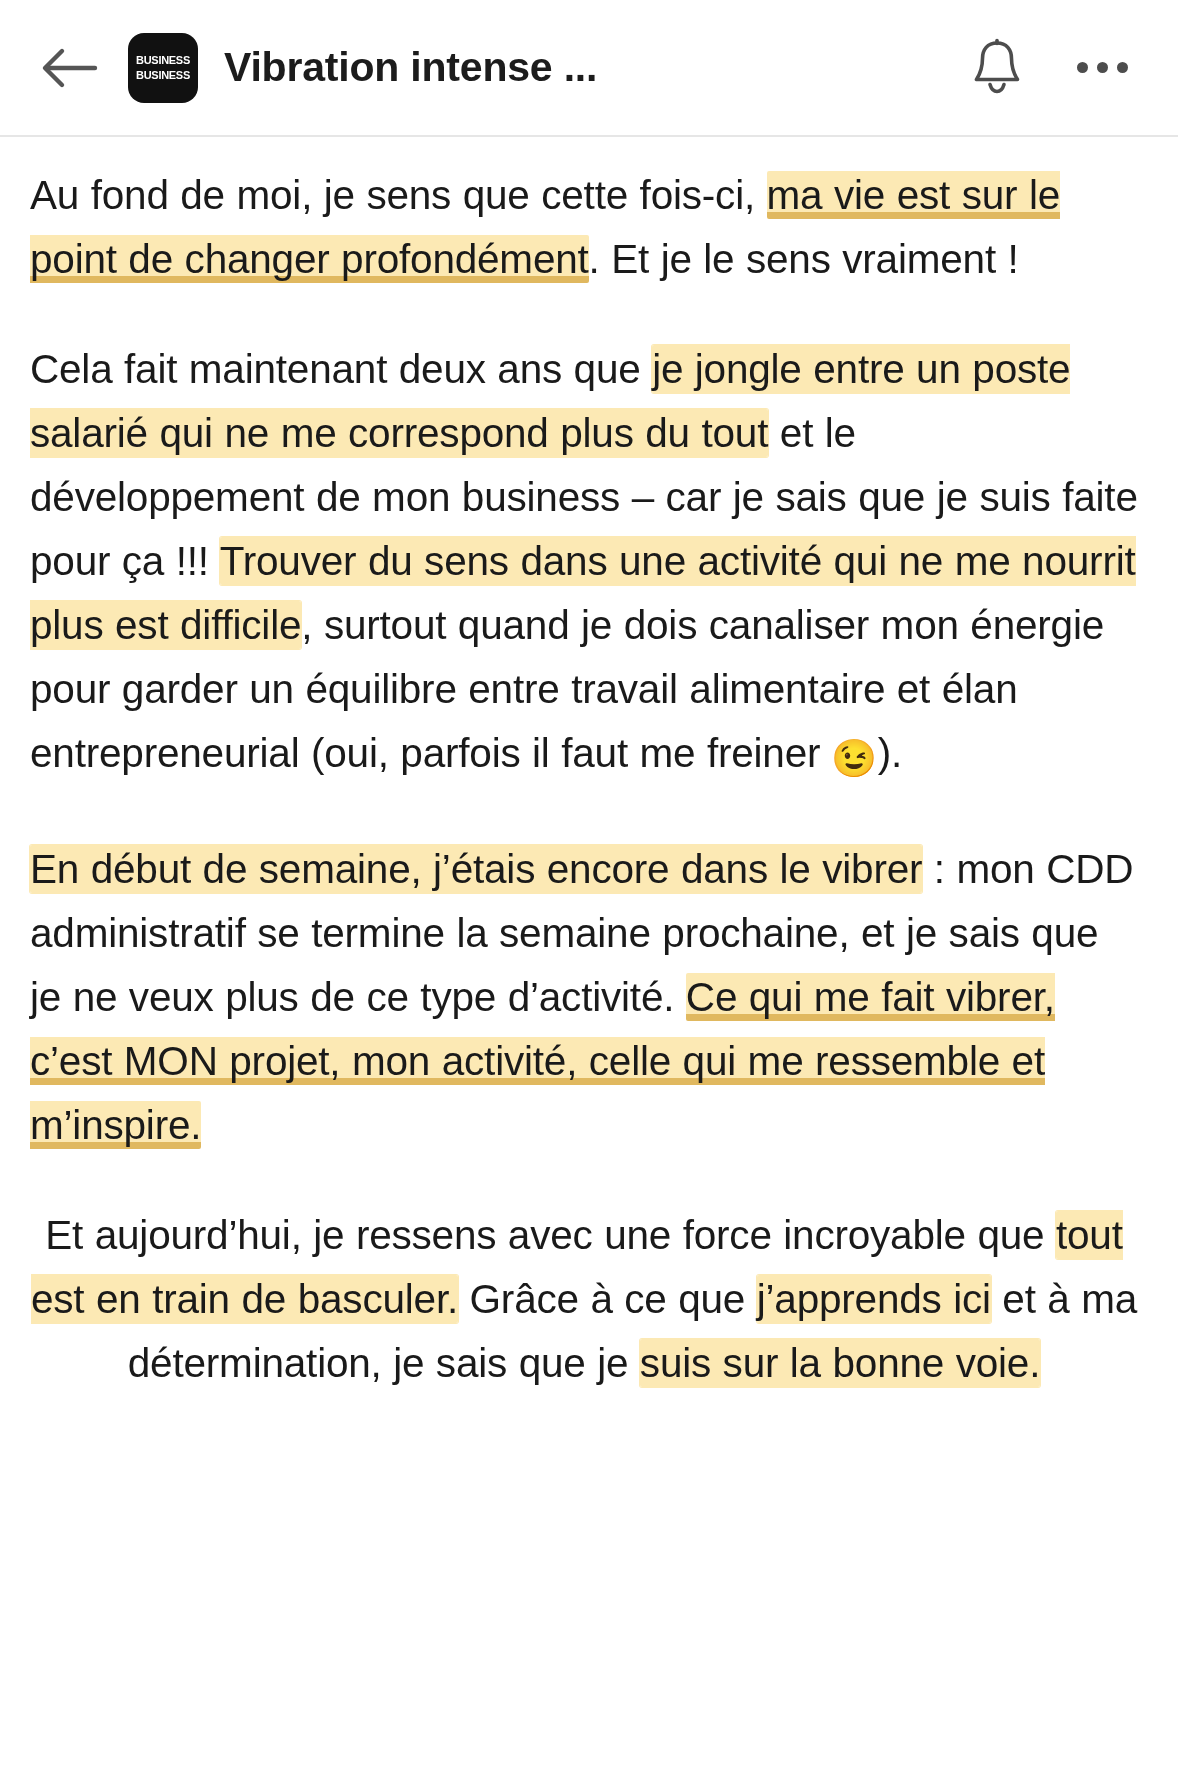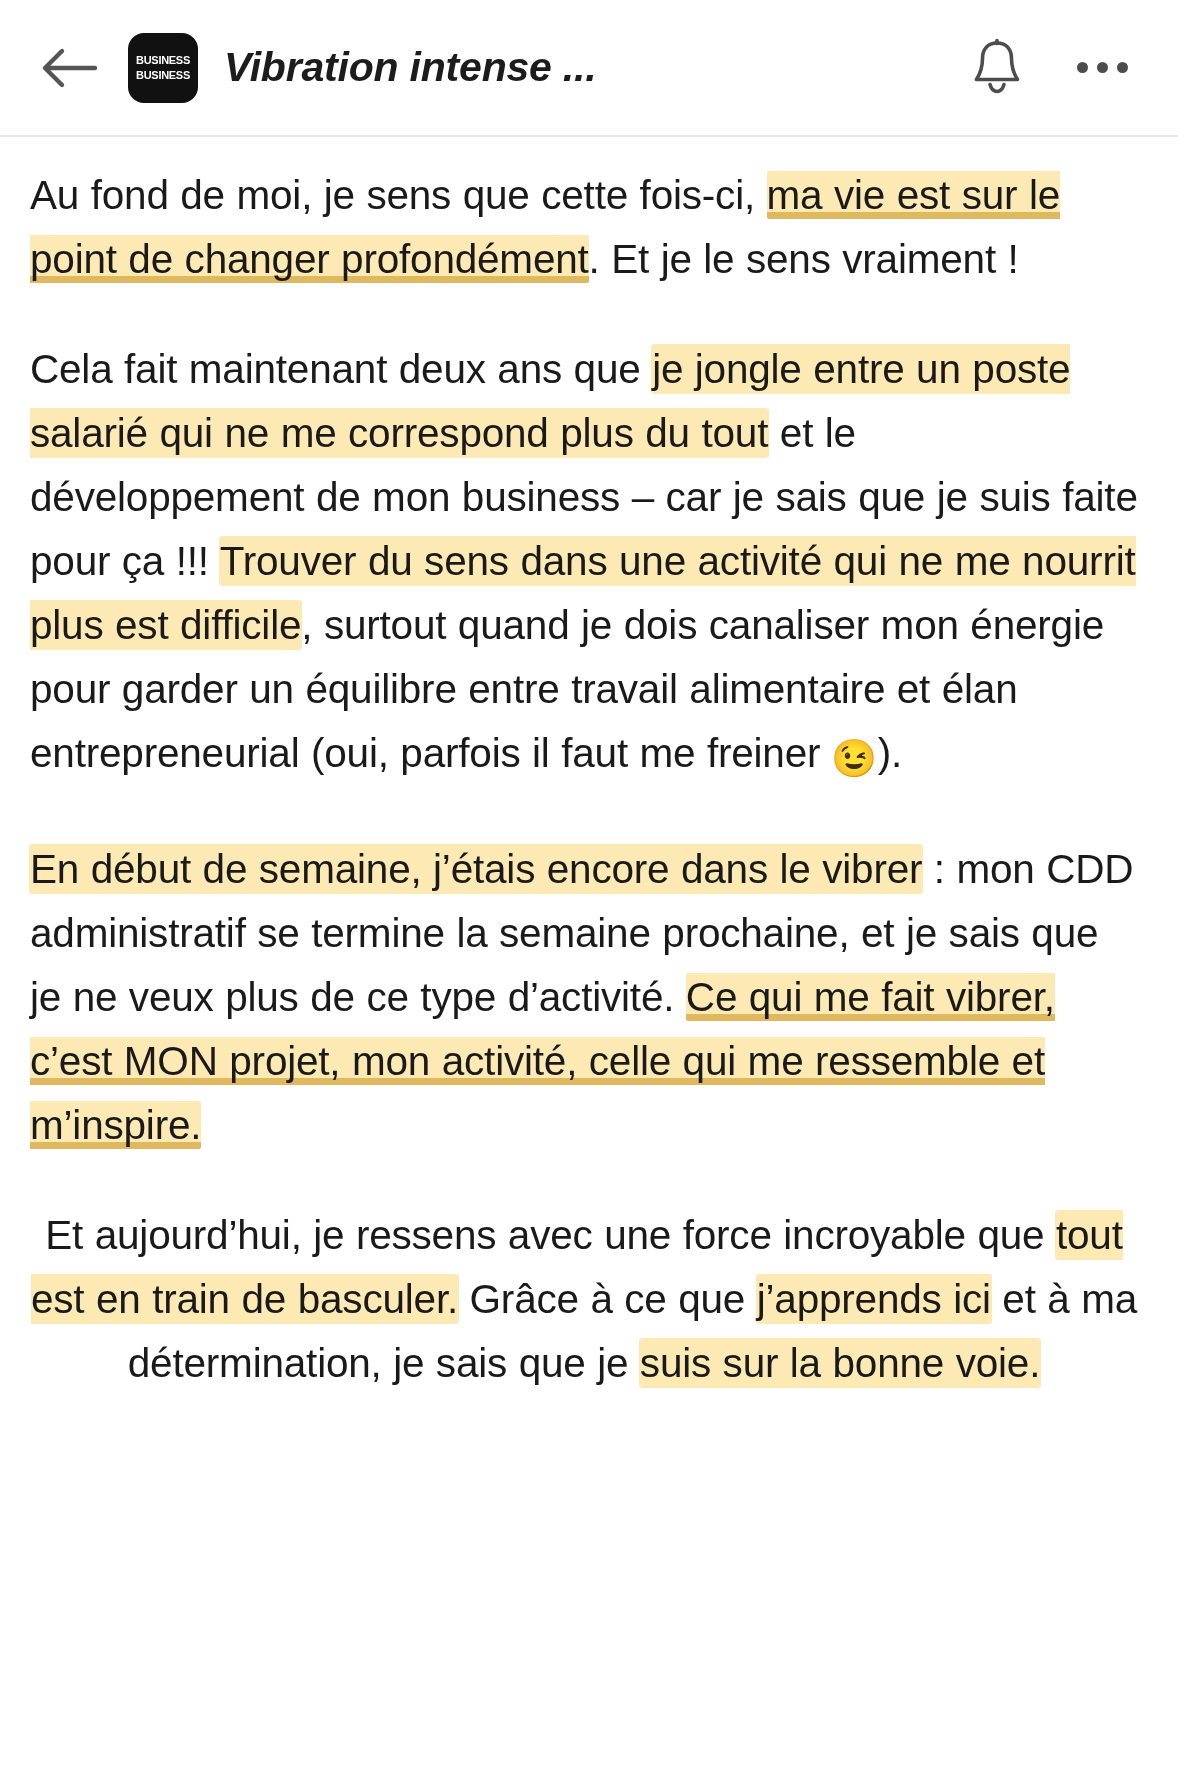--- a/index.html
+++ b/index.html
@@ -61,21 +61,20 @@
 
   .topbar-title {
     margin-left: 26px;
     font-size: 41px;
     font-weight: bold;
     letter-spacing: -0.2px;
     color: #1c1c1c;
     white-space: nowrap;
     overflow: hidden;
     flex: 1 1 auto;
-    font-style: italic;
   }
   .topbar-actions {
     display: flex;
     align-items: center;
     gap: 44px;
     flex: 0 0 auto;
     padding-right: 10px;
   }
   .bell-btn, .more-btn {
     display: flex; align-items: center; justify-content: center;

